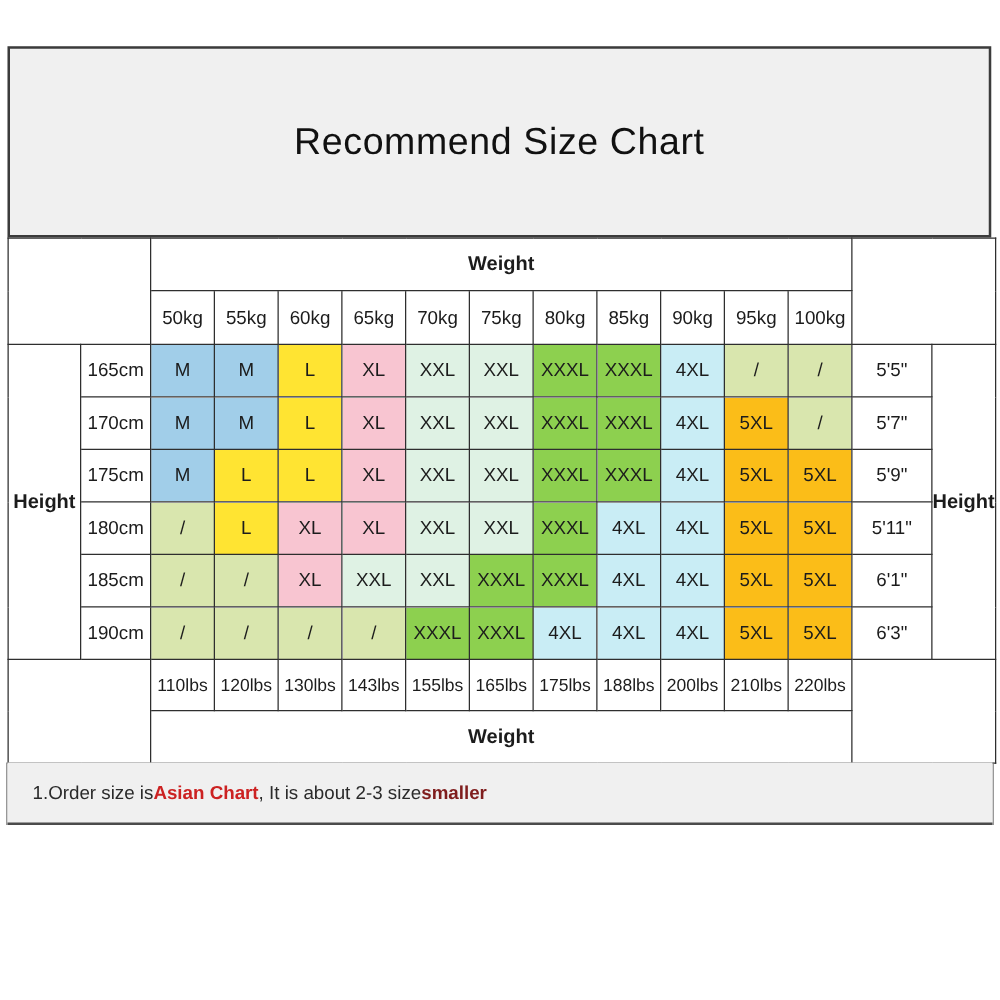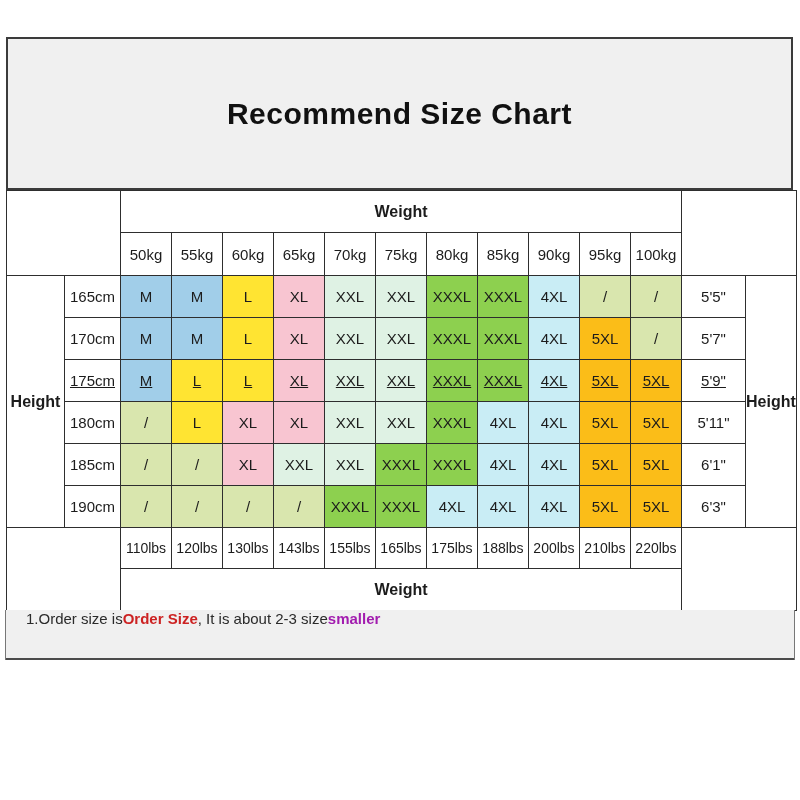--- a/index.html
+++ b/index.html
@@ -8,42 +8,42 @@
     font-family:"Liberation Sans","DejaVu Sans",sans-serif;
     color:#1a1a1a;position:relative;overflow:hidden;
   }
   
   .title-box{
     position:absolute;left:6px;top:37px;width:783px;height:149px;
     background:#f0f0f0;border:2px solid #3b3b3b;
     display:flex;align-items:center;justify-content:center;
   }
   .title-box h1{
-    margin:2px;font-size:30px;font-weight:bold;color:#111;letter-spacing:.5px;
+    margin:2px;font-size:30px;font-weight:normal;color:#111;letter-spacing:.5px;
   }
   
   table.size-table{
     position:absolute;left:6px;top:190px;
     border-collapse:collapse;table-layout:fixed;
     font-size:15px;
   }
   table.size-table td{
     border:1px solid #2e2e2e;text-align:center;vertical-align:middle;
     padding:0;overflow:hidden;white-space:nowrap;background:#fff;color:#1c1c1c;
   }
   td.hdr{font-weight:bold;font-size:16px;color:#111;}
   td.lbs{font-size:14px;}
   
   .notes{
     position:absolute;left:5px;top:610px;width:788px;
     border-left:1px solid #777;border-right:1px solid #777;
   }
   .note-row{
     height:48px;background:#f0f0f0;border-bottom:2px solid #4b4b4b;
-    display:flex;align-items:flex-start;padding-left:20px;
+    display:flex;align-items:center;padding-left:20px;
     font-size:15px;color:#2a2a2a;
   }
   .note-row b.red{font-weight:bold;}
 </style>
 </head>
 <body>
 
 <div class="title-box">
   <h1>Recommend Size Chart</h1>
 </div>
@@ -110,21 +110,21 @@
         <td style="background: rgb(248, 197, 209);">XL</td>
         <td style="background: rgb(223, 242, 228);">XXL</td>
         <td style="background: rgb(223, 242, 228);">XXL</td>
         <td style="background: rgb(141, 208, 79);">XXXL</td>
         <td style="background: rgb(141, 208, 79);">XXXL</td>
         <td style="background: rgb(201, 237, 245);">4XL</td>
         <td style="background: rgb(251, 189, 24);">5XL</td>
         <td style="background: rgb(217, 230, 174);">/</td>
         <td>5'7"</td>
       </tr>
-      <tr style="height: 42px; text-decoration: underline;">
+      <tr style="height: 42px;">
         <td>175cm</td>
         <td style="background: rgb(161, 206, 233);">M</td>
         <td style="background: rgb(255, 228, 50);">L</td>
         <td style="background: rgb(255, 228, 50);">L</td>
         <td style="background: rgb(248, 197, 209);">XL</td>
         <td style="background: rgb(223, 242, 228);">XXL</td>
         <td style="background: rgb(223, 242, 228);">XXL</td>
         <td style="background: rgb(141, 208, 79);">XXXL</td>
         <td style="background: rgb(141, 208, 79);">XXXL</td>
         <td style="background: rgb(201, 237, 245);">4XL</td>
@@ -194,17 +194,17 @@
       </tr>
       <tr style="height: 42px;">
         <td class="hdr" colspan="11">Weight</td>
       </tr>
     </tbody>
 </table>
 
 <div class="notes" id="notes">
     <div class="note-row">
       <span>1.Order size is </span>
-      <b class="red" style="color: rgb(204, 34, 34);">Order Size</b>
+      <b class="red" style="color: rgb(204, 34, 34);">Asian Chart</b>
       <span>, It is about 2-3 size </span>
-      <b class="red" style="color: #a21caf;">smaller</b>
+      <b class="red" style="color: #7f1d1d;">smaller</b>
     </div>
   </div>
 
 </body></html>

